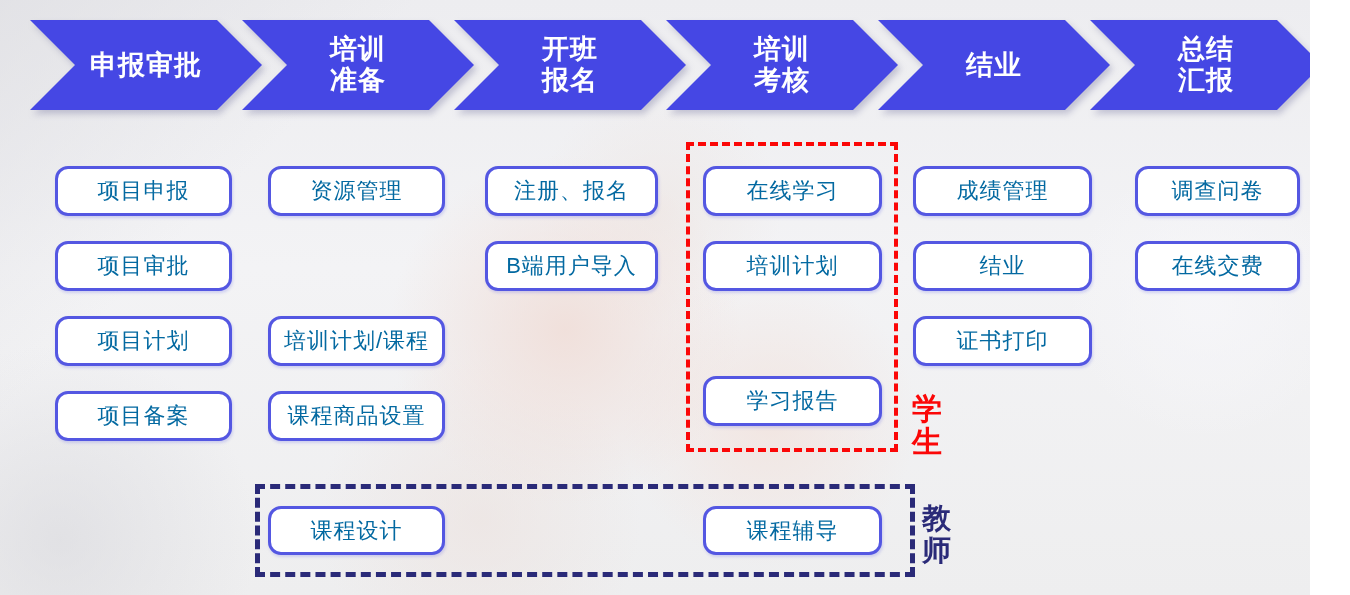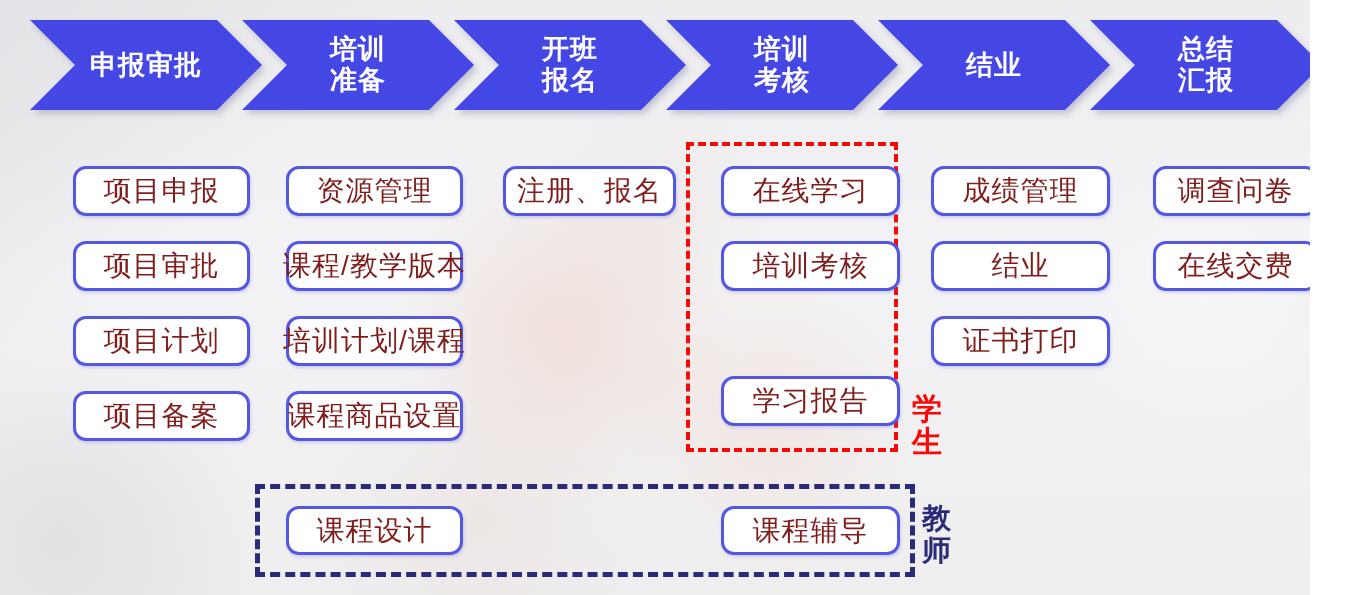--- a/index.html
+++ b/index.html
@@ -21,22 +21,22 @@
     filter:drop-shadow(3px 4px 3px rgba(90,90,140,.30));}
   .arrow{width:232px;height:90px;background:#4547e4;
     clip-path:polygon(0 0,187px 0,232px 50%,187px 100%,0 100%,45px 50%);
     display:flex;align-items:center;justify-content:center;}
   .arrow .label{color:#ffffff;font-weight:bold;font-size:27px;line-height:31px;
     text-align:center;white-space:pre-line;letter-spacing:1px;}
   
   .pill{position:absolute;height:50px;box-sizing:border-box;background:#ffffff;
     border:3px solid #5457e2;border-radius:13px;
     display:flex;align-items:center;justify-content:center;
-    font-size:28px;color:#7f1d1d;letter-spacing:1px;white-space:nowrap;
-    box-shadow:1px 2px 3px rgba(84,87,226,.22);margin-left:18px;}
+    font-size:22px;color:#0369a1;letter-spacing:1px;white-space:nowrap;
+    box-shadow:1px 2px 3px rgba(84,87,226,.22);}
   .outline{position:absolute;box-sizing:border-box;background:transparent;}
   .outline.student{border:4px dashed #fb0707;}
   .outline.teacher{border:5px dashed #2a2a78;}
   .vlabel{position:absolute;white-space:pre-line;text-align:center;font-weight:600;}
   .vlabel.student{color:#fb0707;font-size:30px;line-height:33px;}
   .vlabel.teacher{color:#2a2a78;font-size:29px;line-height:32px;}
 </style>
 </head>
 <body>
 
@@ -77,30 +77,30 @@
 汇报</span>
       </div>
   </div>
 
   <div class="pill" style="left:55px;top:166px;width:177px">项目申报</div>
   <div class="pill" style="left:55px;top:241px;width:177px">项目审批</div>
   <div class="pill" style="left:55px;top:316px;width:177px">项目计划</div>
   <div class="pill" style="left:55px;top:391px;width:177px">项目备案</div>
 
   <div class="pill" style="left:268px;top:166px;width:177px">资源管理</div>
-  <div class="pill" style="left:268px;top:241px;width:177px">课程/教学版本</div>
   <div class="pill" style="left:268px;top:391px;width:177px">课程商品设置</div>
   <div class="pill" style="left:268px;top:316px;width:177px">培训计划/课程</div>
 
   <div class="pill" style="left:485px;top:166px;width:173px">注册、报名</div>
+  <div class="pill" style="left:485px;top:241px;width:173px">B端用户导入</div>
 
   <div class="outline student" style="left:686px;top:142px;width:212px;height:310px"></div>
 
   <div class="pill" style="left:703px;top:166px;width:179px">在线学习</div>
-  <div class="pill" style="left:703px;top:241px;width:179px">培训考核</div>
+  <div class="pill" style="left:703px;top:241px;width:179px">培训计划</div>
   <div class="pill" style="left:703px;top:376px;width:179px">学习报告</div>
 
   <div class="vlabel student" style="left:912px;top:392px">学
 生</div>
 
   <div class="pill" style="left:913px;top:166px;width:179px">成绩管理</div>
   <div class="pill" style="left:913px;top:241px;width:179px">结业</div>
   <div class="pill" style="left:913px;top:316px;width:179px">证书打印</div>
 
   <div class="pill" style="left:1135px;top:166px;width:165px">调查问卷</div>

